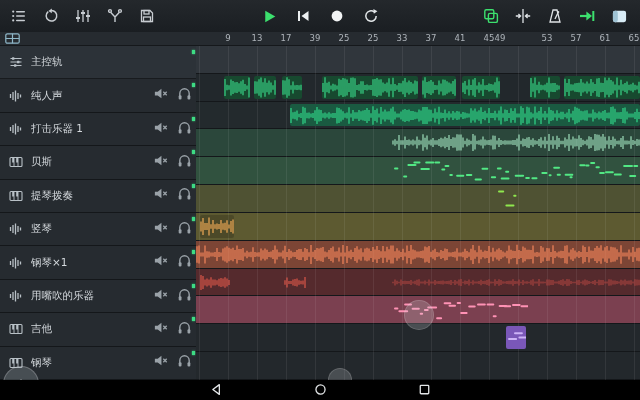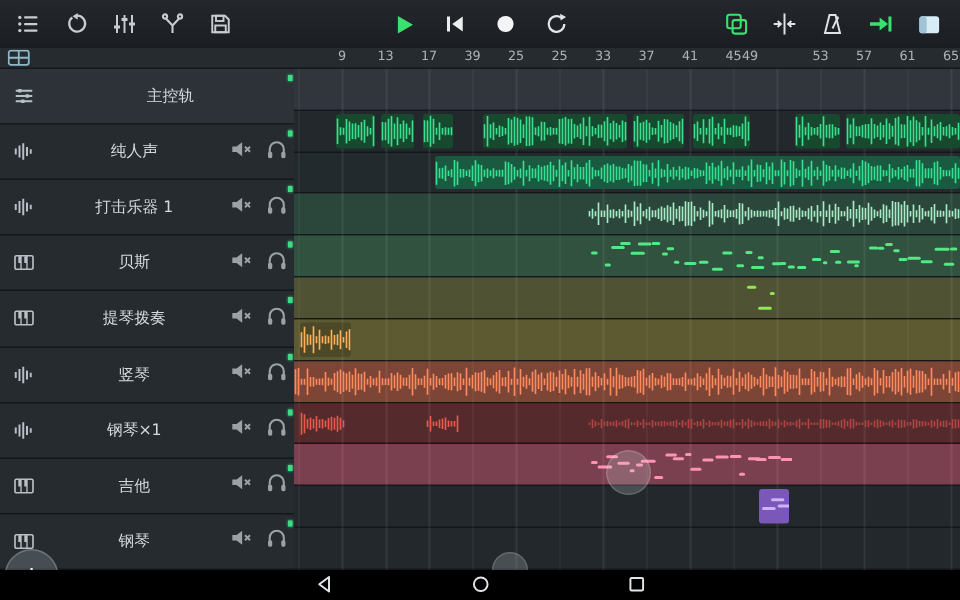--- a/index.html
+++ b/index.html
@@ -21,21 +21,21 @@
           display:flex;align-items:center;padding-left:5px;box-sizing:border-box;}
   .ruler{flex:1;position:relative;background:#262b30;border-bottom:1px solid #15181b;overflow:hidden;}
   .tick{position:absolute;top:1px;transform:translateX(-50%);font-size:8.5px;color:#aeb4ba;}
   
   .body{position:absolute;top:46px;bottom:20px;left:0;right:0;display:flex;}
   .panel{width:196px;background:#262b30;display:flex;flex-direction:column;box-sizing:border-box;}
   .prow{flex:1;display:flex;align-items:center;padding-left:7px;position:relative;
         border-bottom:1px solid rgba(0,0,0,.45);box-sizing:border-box;}
   .prow.master{background:#2c3238;}
   .ticon{width:17px;display:flex;justify-content:center;}
-  .tname{flex:1;font-size:10.5px;margin-left:7px;white-space:nowrap;overflow:hidden;color:#d4d9dd;text-align:center;}
+  .tname{flex:1;font-size:10.5px;margin-left:7px;white-space:nowrap;overflow:hidden;color:#d4d9dd;}
   .tbtn{width:24px;display:flex;justify-content:center;align-items:center;}
   .meter{position:absolute;right:1px;top:4px;width:3px;height:4px;background:#3ddc84;box-shadow:0 0 2px #3ddc84;}
   
   .arrange{flex:1;position:relative;background:#1c2125;display:flex;flex-direction:column;overflow:hidden;}
   .gridlines{position:absolute;inset:0;z-index:2;pointer-events:none;
      background:repeating-linear-gradient(90deg,rgba(255,255,255,.07) 0,rgba(255,255,255,.07) 1px,transparent 1px,transparent 29px);
      background-position:3px 0;}
   .arow{flex:1;position:relative;border-bottom:1px solid #14171a;box-sizing:border-box;}
   .clip{position:absolute;top:2px;bottom:2px;border-radius:2px;z-index:3;overflow:hidden;}
   .clip svg{display:block;}
@@ -343,20 +343,42 @@
           </span>
           <span class="meter"></span>
         </div>
         <div class="prow">
           <span class="ticon">
             <svg width="14" height="14" viewBox="0 0 14 14" stroke="#b9c1c7" stroke-width="1.3" fill="none">
               <path d="M1.5 5V9M4 3V11M6.5 1.5V12.5M9 4V10M11.5 5.5V8.5"></path>
             </svg>
           </span>
           <span class="tname">钢琴×1</span>
+          <span class="tbtn">
+            <span><svg width="15" height="15" viewBox="0 0 16 16">
+                <path d="M2 6 H5 L9 3 V13 L5 10 H2 Z" fill="#9aa2a8"></path>
+                <path d="M11 6.2 L14.6 9.8 M14.6 6.2 L11 9.8" stroke="#9aa2a8" stroke-width="1.4"></path>
+              </svg></span>
+          </span>
+          <span class="tbtn">
+            <span><svg width="15" height="15" viewBox="0 0 16 16">
+                <path d="M3 12 V8 a5 5 0 0 1 10 0 v4" fill="none" stroke="#9aa2a8" stroke-width="1.5"></path>
+                <rect x="1.8" y="9.8" width="3" height="4.6" rx="1.2" fill="#9aa2a8"></rect>
+                <rect x="11.2" y="9.8" width="3" height="4.6" rx="1.2" fill="#9aa2a8"></rect>
+              </svg></span>
+          </span>
+          <span class="meter"></span>
+        </div>
+        <div class="prow">
+          <span class="ticon">
+            <svg width="14" height="14" viewBox="0 0 14 14" stroke="#b9c1c7" stroke-width="1.3" fill="none">
+              <path d="M1.5 5V9M4 3V11M6.5 1.5V12.5M9 4V10M11.5 5.5V8.5"></path>
+            </svg>
+          </span>
+          <span class="tname">用嘴吹的乐器</span>
           <span class="tbtn">
             <span><svg width="15" height="15" viewBox="0 0 16 16">
                 <path d="M2 6 H5 L9 3 V13 L5 10 H2 Z" fill="#9aa2a8"></path>
                 <path d="M11 6.2 L14.6 9.8 M14.6 6.2 L11 9.8" stroke="#9aa2a8" stroke-width="1.4"></path>
               </svg></span>
           </span>
           <span class="tbtn">
             <span><svg width="15" height="15" viewBox="0 0 16 16">
                 <path d="M3 12 V8 a5 5 0 0 1 10 0 v4" fill="none" stroke="#9aa2a8" stroke-width="1.5"></path>
                 <rect x="1.8" y="9.8" width="3" height="4.6" rx="1.2" fill="#9aa2a8"></rect>

